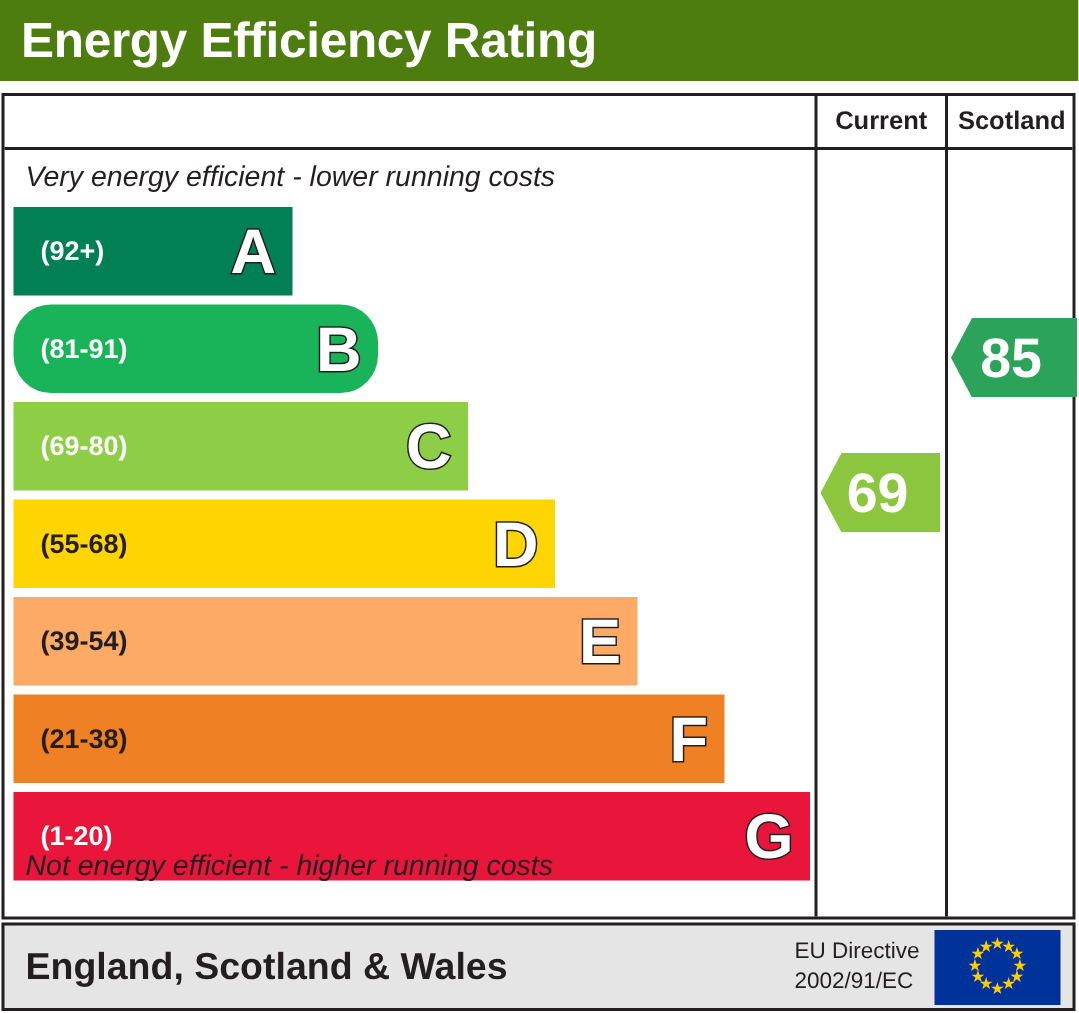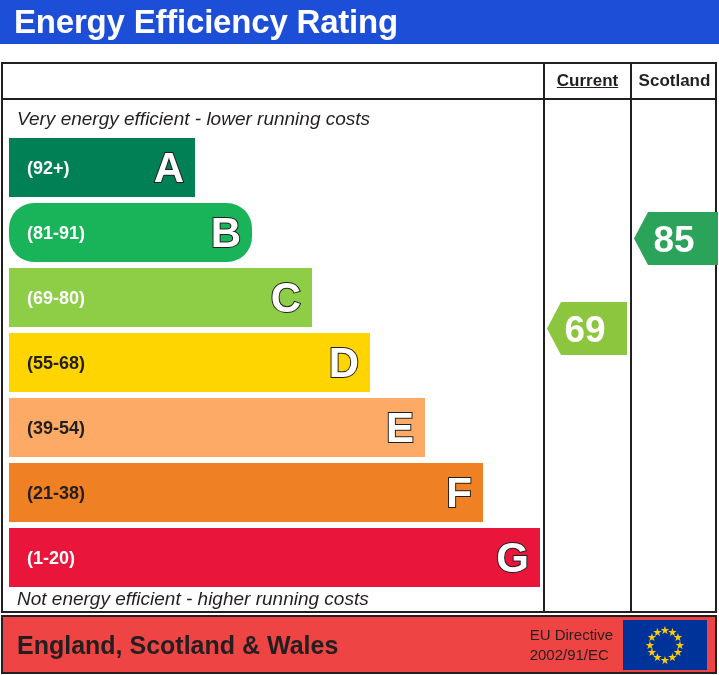--- a/index.html
+++ b/index.html
@@ -1,47 +1,47 @@
 <!DOCTYPE html>
 <html><head>
 <meta charset="utf-8">
 <style>
   html,body{margin:0;padding:0;background:#ffffff;}
   body{width:719px;height:675px;font-family:"Liberation Sans",sans-serif;-webkit-font-smoothing:antialiased;}
 
   .epc{position:relative;width:719px;height:675px;box-sizing:border-box;}
 
   
-  .title-bar{position:absolute;left:0;top:0;width:719px;height:44px;background:#1d4ed8;}
+  .title-bar{position:absolute;left:0;top:0;width:719px;height:54px;background:#4d7c0f;}
   .title-bar .title-text{
     position:absolute;left:14px;top:50%;transform:translateY(-50%);
     color:#ffffff;font-size:33px;font-weight:bold;letter-spacing:-0.2px;white-space:nowrap;
   }
 
   
   .table-frame{position:absolute;left:1px;top:62px;width:716px;height:551px;
     border:2px solid #231f20;box-sizing:border-box;background:#ffffff;}
 
   
   .head-row{position:absolute;left:0;top:0;width:100%;height:36px;border-bottom:2px solid #231f20;box-sizing:border-box;}
   .col-div{position:absolute;top:0;width:2px;background:#231f20;}
   .col-div.c1{left:540px;height:547px;}
   .col-div.c2{left:627px;height:547px;}
 
   .head-cell{position:absolute;top:0;height:34px;line-height:34px;text-align:center;
     font-size:17px;font-weight:bold;color:#231f20;}
-  .head-cell.current{left:542px;width:85px;text-decoration:underline;}
+  .head-cell.current{left:542px;width:85px;}
   .head-cell.potential{left:629px;width:85px;}
 
   
   .scale{position:absolute;left:0;top:36px;width:540px;height:513px;}
 
   .caption{position:absolute;left:14px;font-style:italic;font-size:19px;color:#231f20;white-space:nowrap;}
   .caption.top{top:8px;}
-  .caption.bottom{top:488px;}
+  .caption.bottom{top:467px;}
 
   .bar{position:absolute;left:6px;height:59px;box-sizing:border-box;}
   .bar .range{position:absolute;left:18px;top:50%;transform:translateY(-50%);
     font-size:18px;font-weight:bold;white-space:nowrap;}
   .bar .letter{position:absolute;right:11px;top:50%;transform:translateY(-50%);
     font-size:42px;font-weight:bold;color:#ffffff;line-height:1;
     -webkit-text-stroke:2px #231f20;paint-order:stroke fill;}
 
   
   .bar.a{top:38px;}
@@ -55,21 +55,21 @@
   
   .marker{position:absolute;height:53px;
     clip-path:polygon(14px 0, 100% 0, 100% 100%, 14px 100%, 0 50%);}
   .marker .val{position:absolute;left:0;right:4px;top:50%;transform:translateY(-50%);
     text-align:center;color:#ffffff;font-size:37px;font-weight:bold;line-height:1;}
   .marker.current{left:544px;width:80px;top:238px;}
   .marker.potential{left:631px;width:84px;top:148px;}
 
   
   .footer{position:absolute;left:1px;top:615px;width:716px;height:59px;
-    border:2px solid #231f20;box-sizing:border-box;background:#ef4444;}
+    border:2px solid #231f20;box-sizing:border-box;background:#e5e5e5;}
   .footer .region{position:absolute;left:14px;top:50%;transform:translateY(-50%);
     font-size:25px;font-weight:bold;color:#231f20;white-space:nowrap;}
   .footer .directive{position:absolute;right:102px;top:50%;transform:translateY(-50%);
     font-size:15px;color:#231f20;line-height:1.35;text-align:left;}
   .eu-flag{position:absolute;right:8px;top:50%;transform:translateY(-50%);
     width:84px;height:50px;background:#003399;overflow:hidden;}
   .eu-flag .star{position:absolute;color:#ffcc00;font-size:11px;line-height:1;
     transform:translate(-50%,-50%);}
 </style>
 </head>

